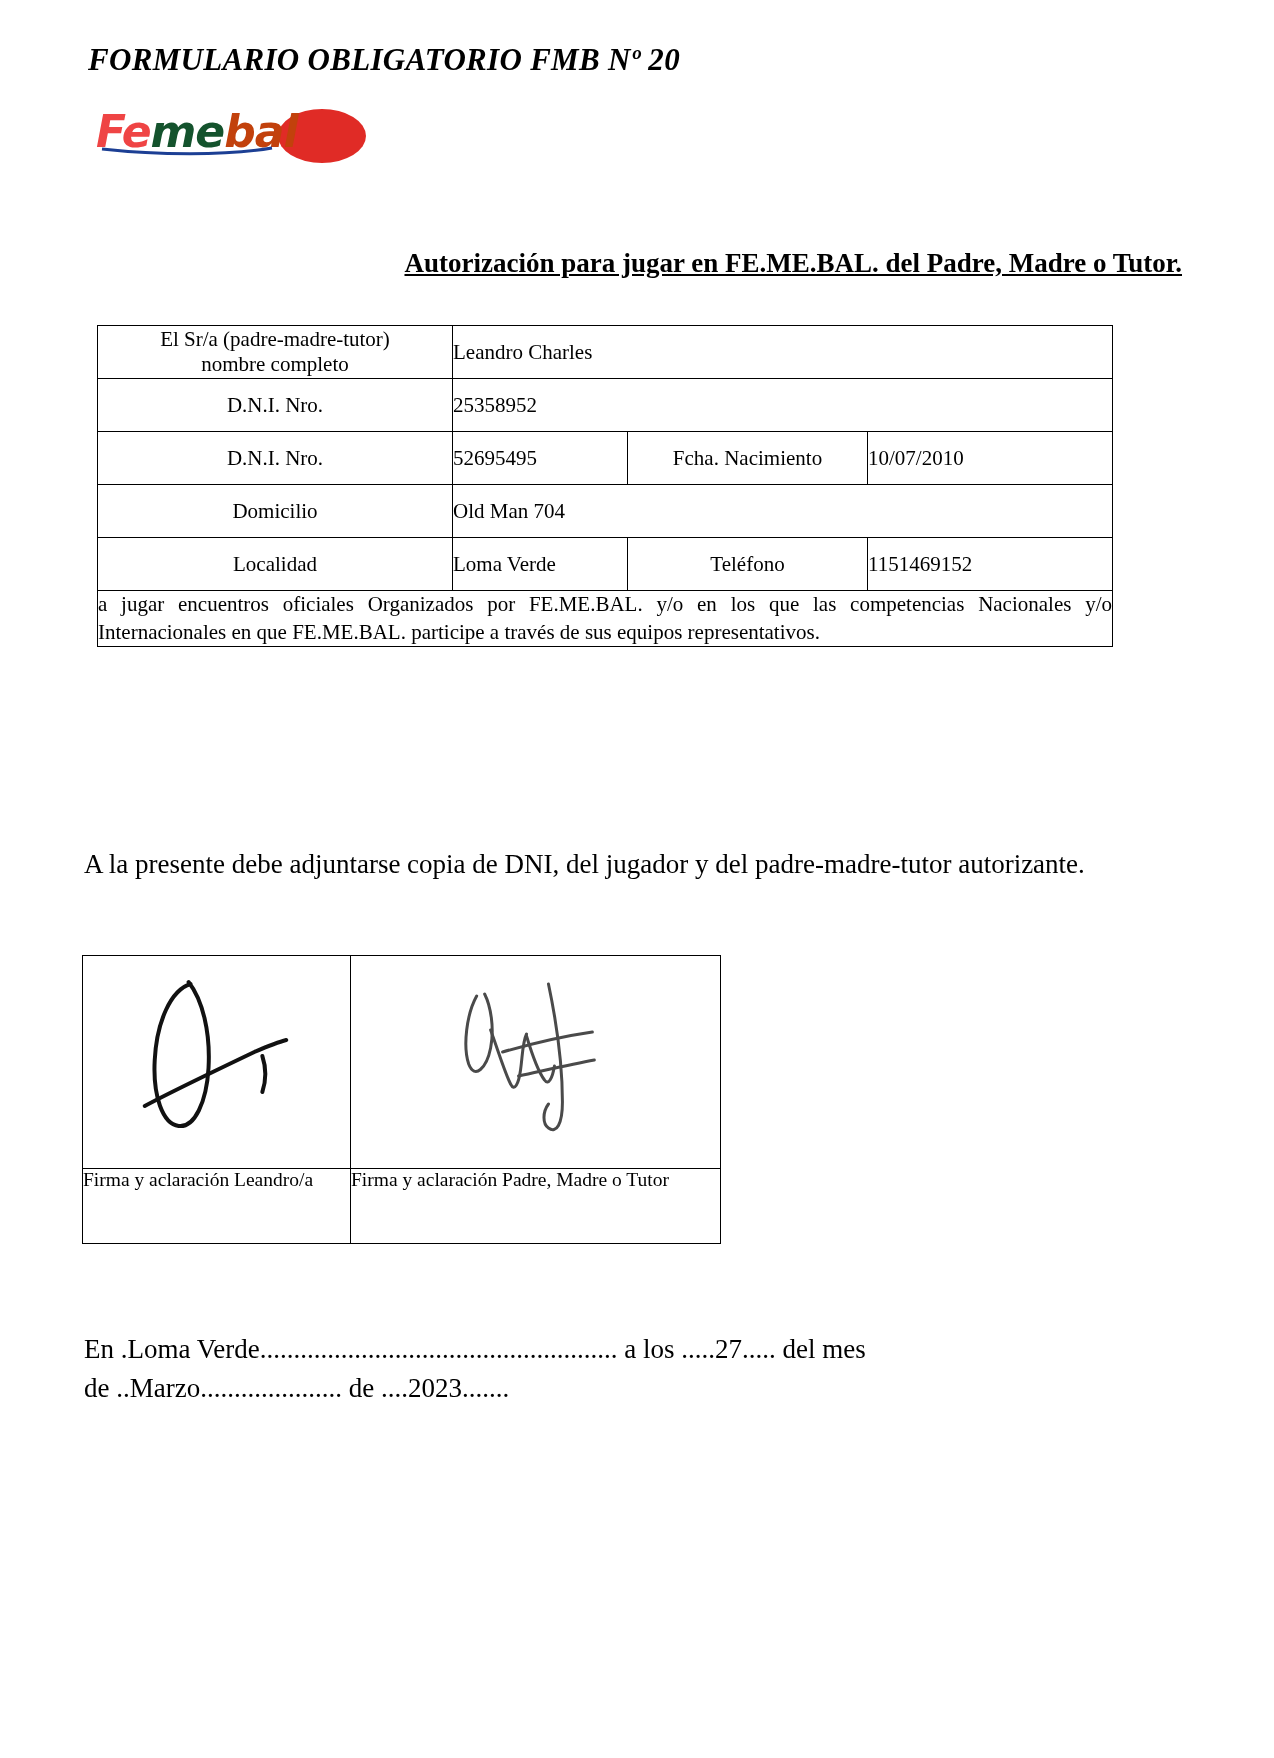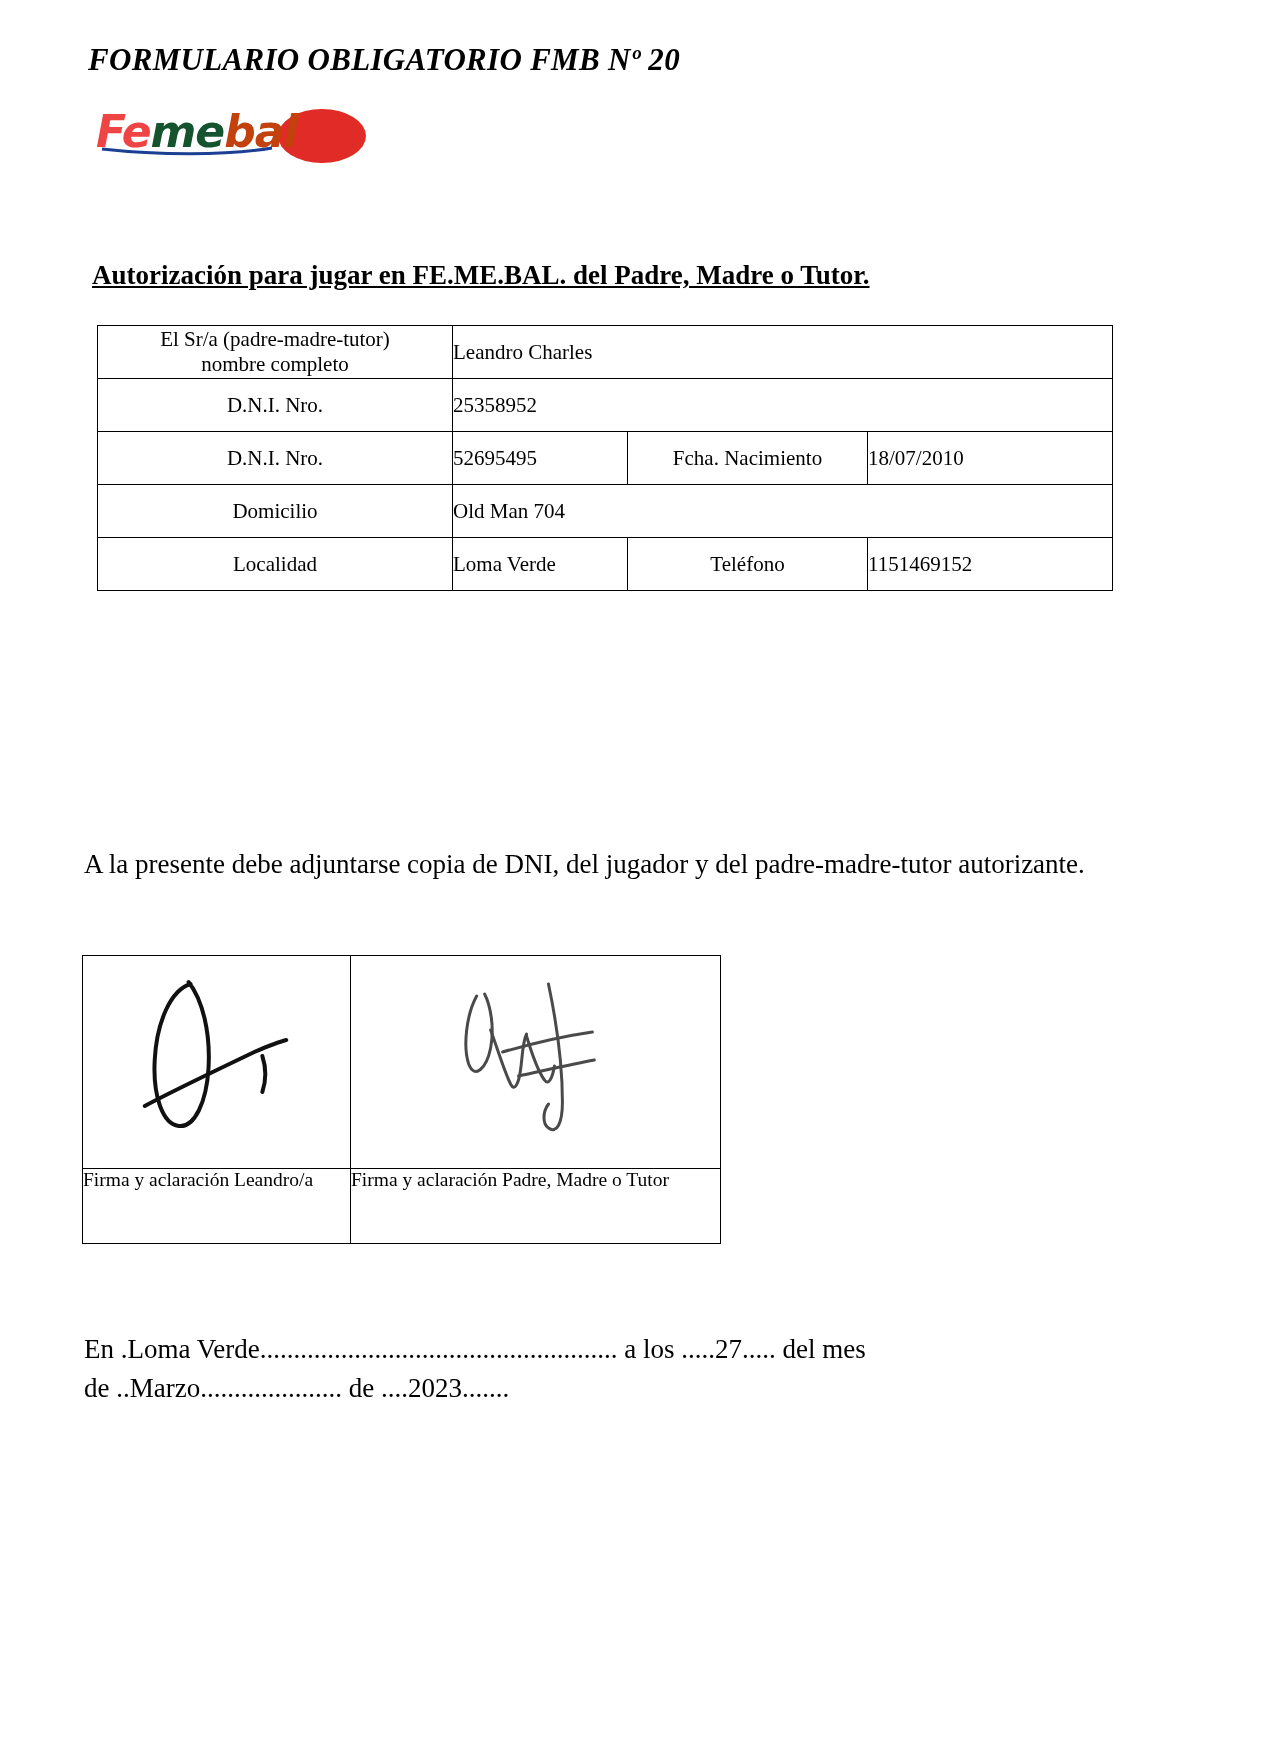--- a/index.html
+++ b/index.html
@@ -72,23 +72,23 @@
     position: absolute;
     left: 0;
     top: 0;
     z-index: 4;
   }
 
   
   .section-heading {
     position: absolute;
     left: 92px;
-    top: 260px;
+    top: 248px;
     width: 1090px;
-    text-align: left;
+    text-align: right;
     font-size: 27px;
     font-weight: bold;
     text-decoration: underline;
     white-space: nowrap;
   }
 
   
   .main-table {
     position: absolute;
     left: 97px;
@@ -209,31 +209,34 @@
         <td class="val" colspan="3">Leandro Charles</td>
       </tr>
       <tr>
         <td class="lbl cell-tall">D.N.I. Nro.</td>
         <td class="val" colspan="3">25358952</td>
       </tr>
       <tr>
         <td class="lbl cell-tall">D.N.I. Nro.</td>
         <td class="val">52695495</td>
         <td class="lbl">Fcha. Nacimiento</td>
-        <td class="val">18/07/2010</td>
+        <td class="val">10/07/2010</td>
       </tr>
       <tr>
         <td class="lbl cell-tall">Domicilio</td>
         <td class="val" colspan="3">Old Man 704</td>
       </tr>
       <tr>
         <td class="lbl cell-tall">Localidad</td>
         <td class="val">Loma Verde</td>
         <td class="lbl">Teléfono</td>
         <td class="val">1151469152</td>
+      </tr>
+      <tr>
+        <td class="paragraph-cell" colspan="4">a jugar encuentros oficiales Organizados por FE.ME.BAL. y/o en los que las competencias Nacionales y/o Internacionales en que FE.ME.BAL. participe a través de sus equipos representativos.</td>
       </tr>
     </tbody>
   </table>
 
   <div class="note">A la presente debe adjuntarse copia de DNI, del jugador y del padre-madre-tutor autorizante.</div>
 
   <table class="sig-table">
     <colgroup>
       <col style="width:268px">
       <col style="width:370px">

